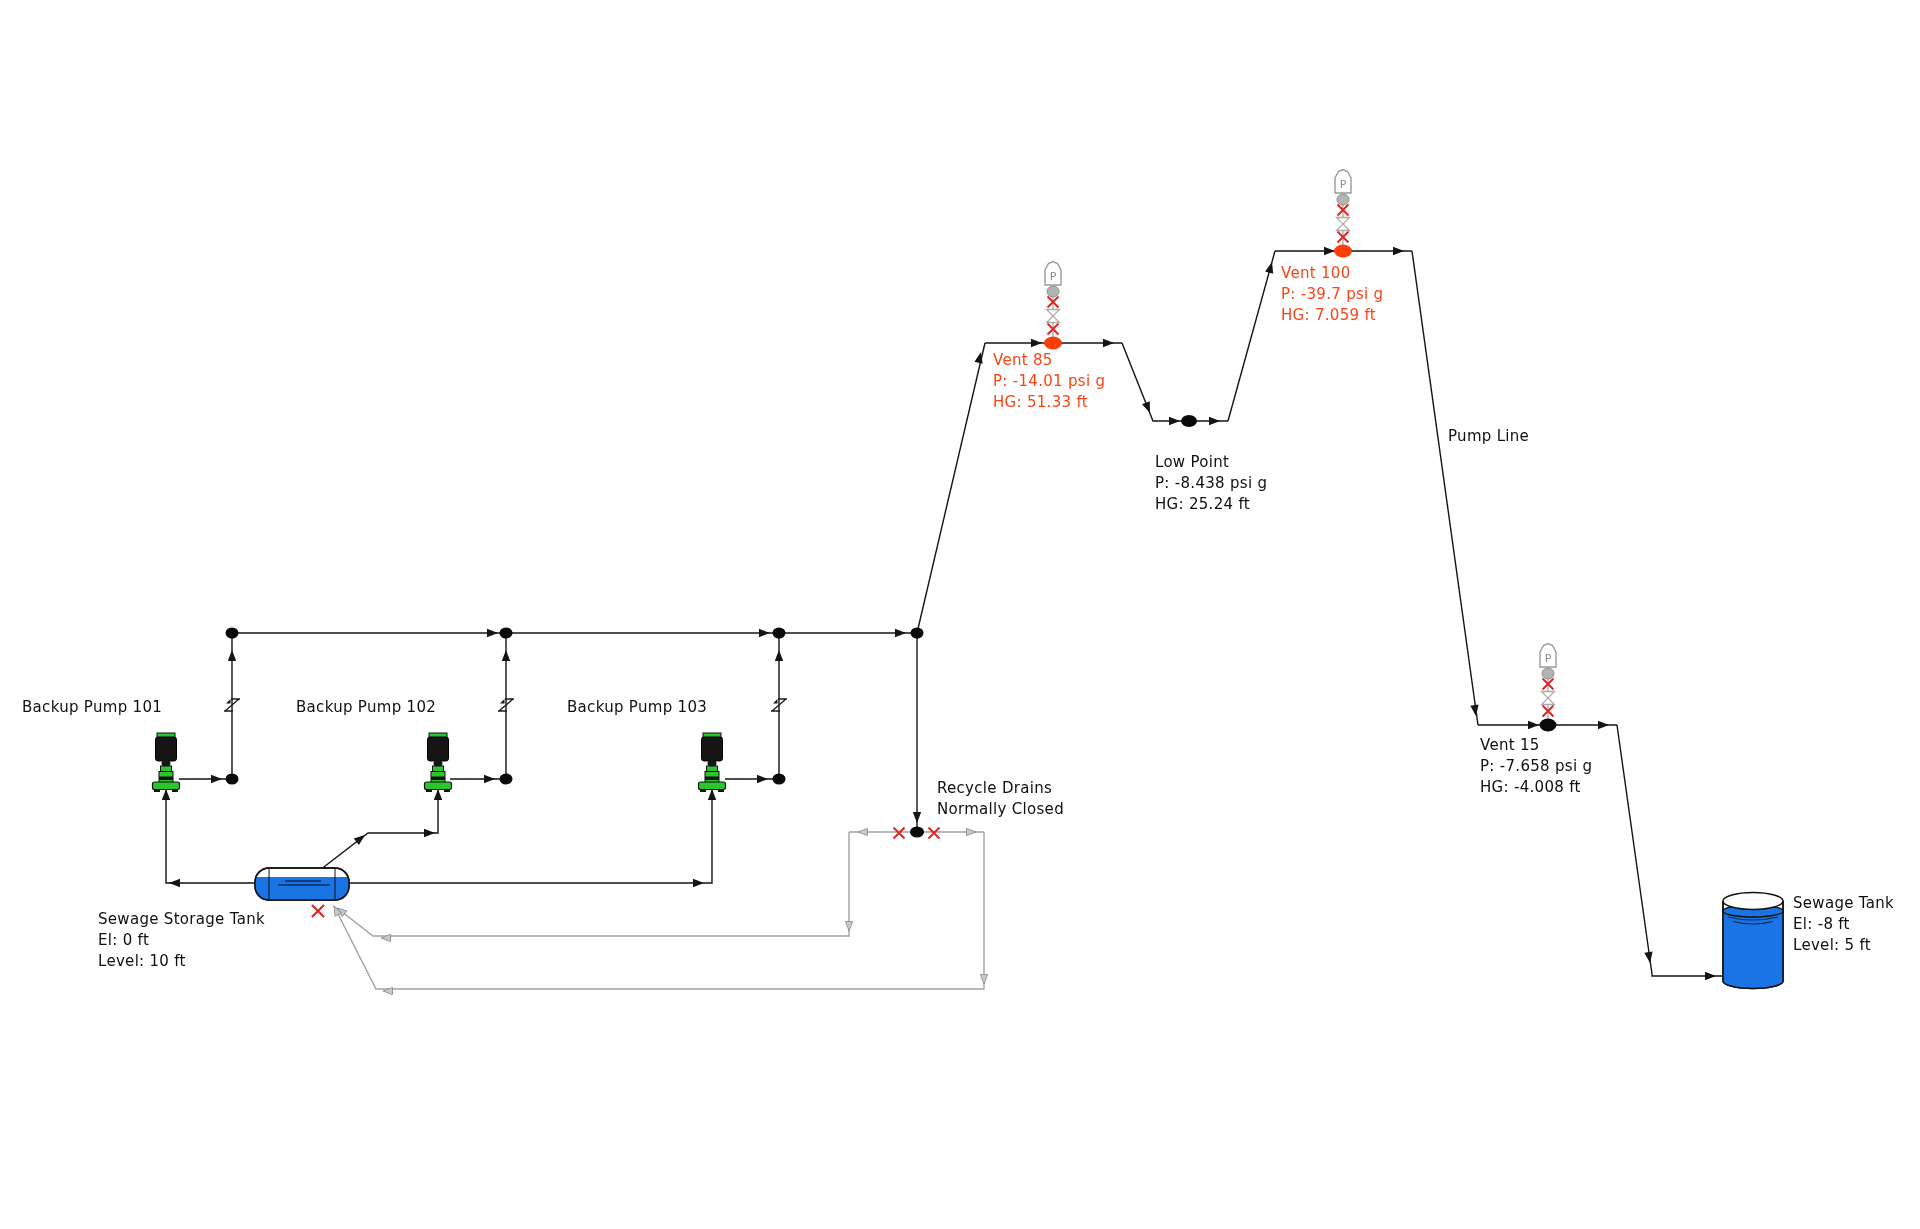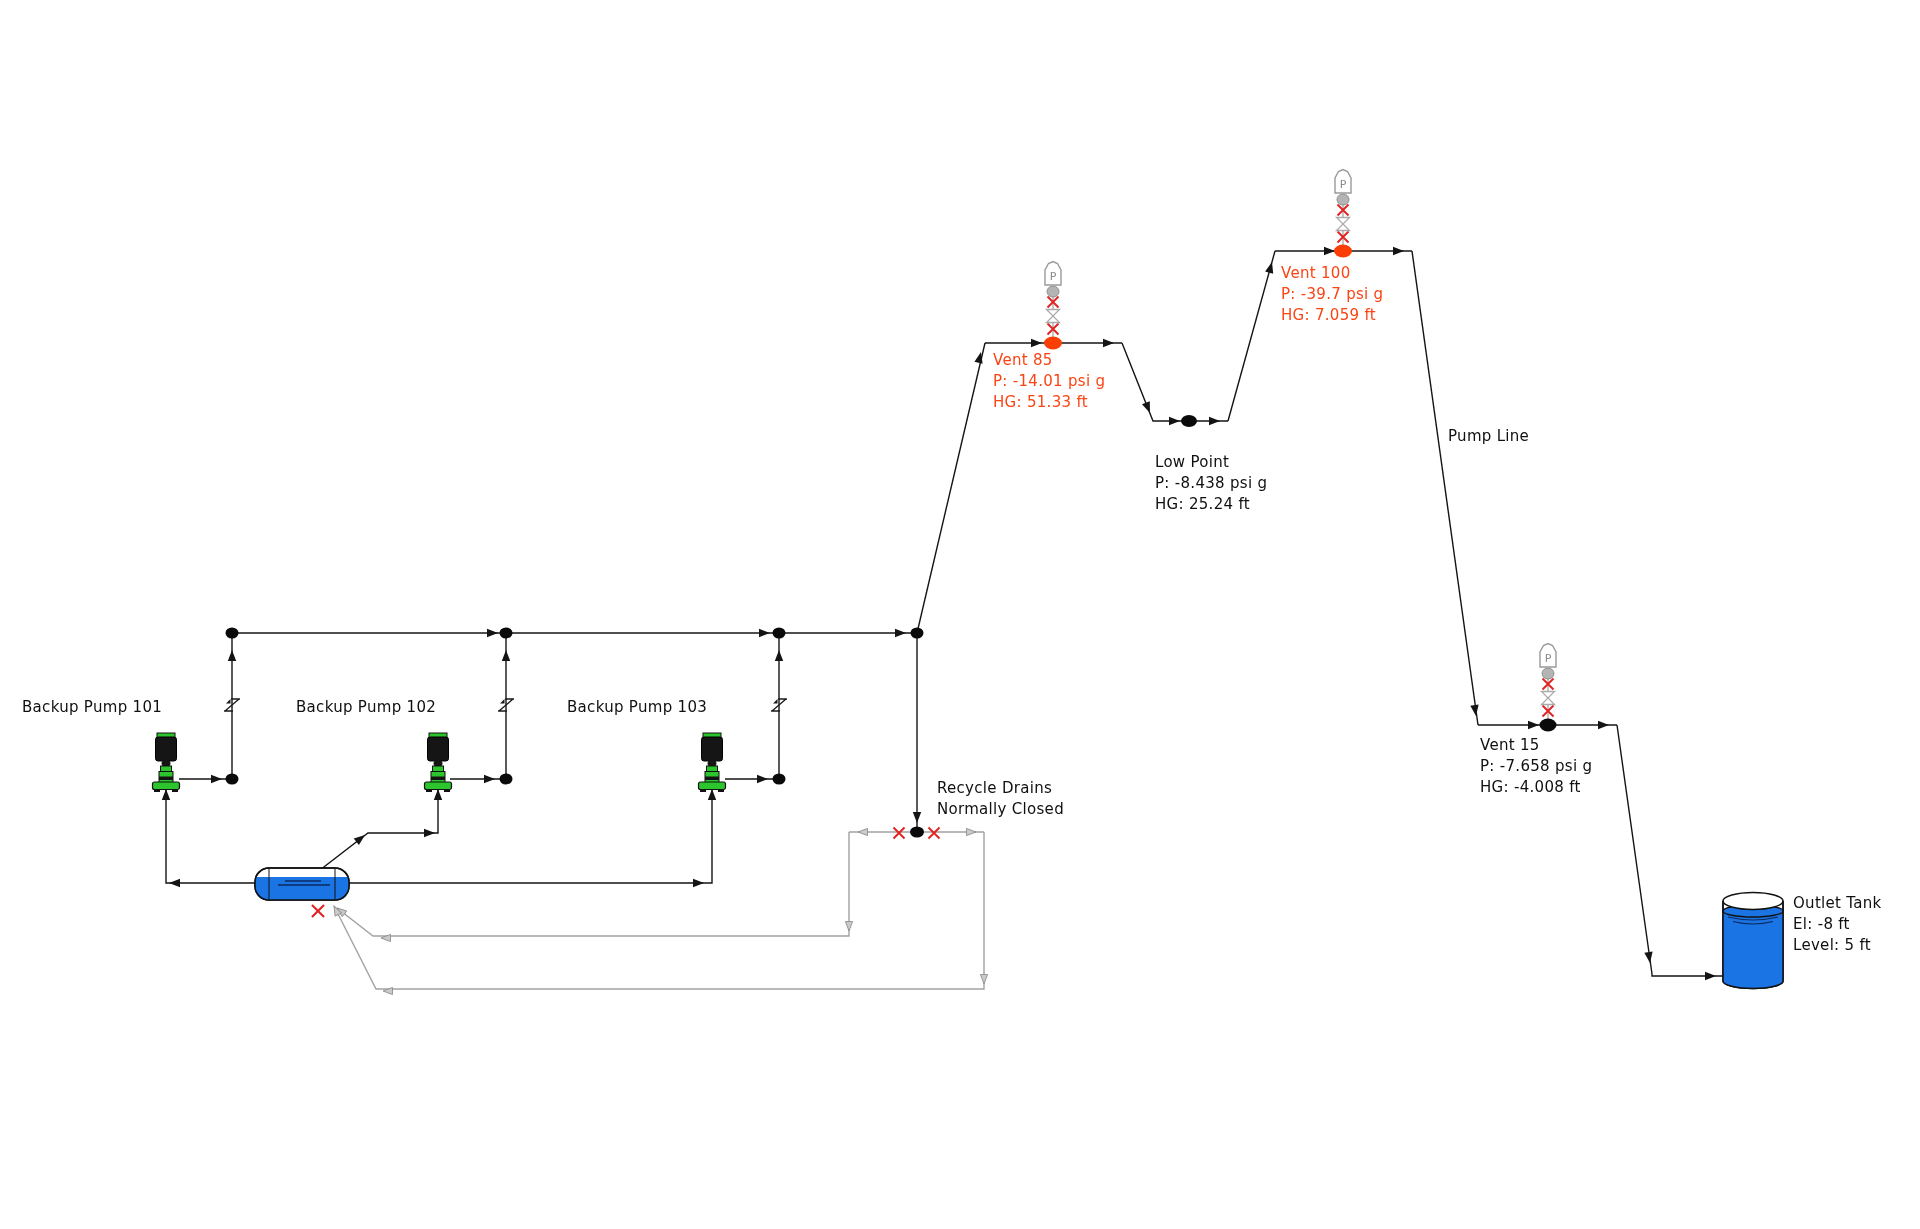--- a/index.html
+++ b/index.html
@@ -173,20 +173,25 @@
     <path d="M1728,917 Q1753,923 1778,917 M1733,921.5 Q1753,926.5 1773,921.5" stroke="#0a2a60" stroke-width="1.2" fill="none"></path>
     <ellipse cx="1753" cy="901" rx="30" ry="8.5" fill="#ffffff" stroke="#111" stroke-width="1.5"></ellipse>
     <path d="M1723,901 V981 A30,7.5 0 0 0 1783,981 V901" fill="none" stroke="#111" stroke-width="1.5"></path>
   </g>
 </svg>
 
 <div class="lbl" style="left:22px;top:697px"><span>Backup Pump 101</span></div>
 <div class="lbl" style="left:296px;top:697px"><span>Backup Pump 102</span></div>
 <div class="lbl" style="left:567px;top:697px"><span>Backup Pump 103</span></div>
 
+<div class="lbl" style="left:98px;top:909px">
+  <div>Sewage Storage Tank</div>
+  <div>El: 0 ft</div>
+  <div>Level: 10 ft</div>
+</div>
 
 <div class="lbl orange" style="left:993px;top:350px">
   <div>Vent 85</div>
   <div>P: -14.01 psi g</div>
   <div>HG: 51.33 ft</div>
 </div>
 
 <div class="lbl" style="left:1155px;top:452px">
   <div>Low Point</div>
   <div>P: -8.438 psi g</div>
@@ -206,18 +211,18 @@
   <div>P: -7.658 psi g</div>
   <div>HG: -4.008 ft</div>
 </div>
 
 <div class="lbl" style="left:937px;top:778px">
   <div>Recycle Drains</div>
   <div>Normally Closed</div>
 </div>
 
 <div class="lbl" style="left:1793px;top:893px">
-  <div>Outlet Tank</div>
+  <div>Sewage Tank</div>
   <div>El: -8 ft</div>
   <div>Level: 5 ft</div>
 </div>
 
 </div>
 
 </body></html>

